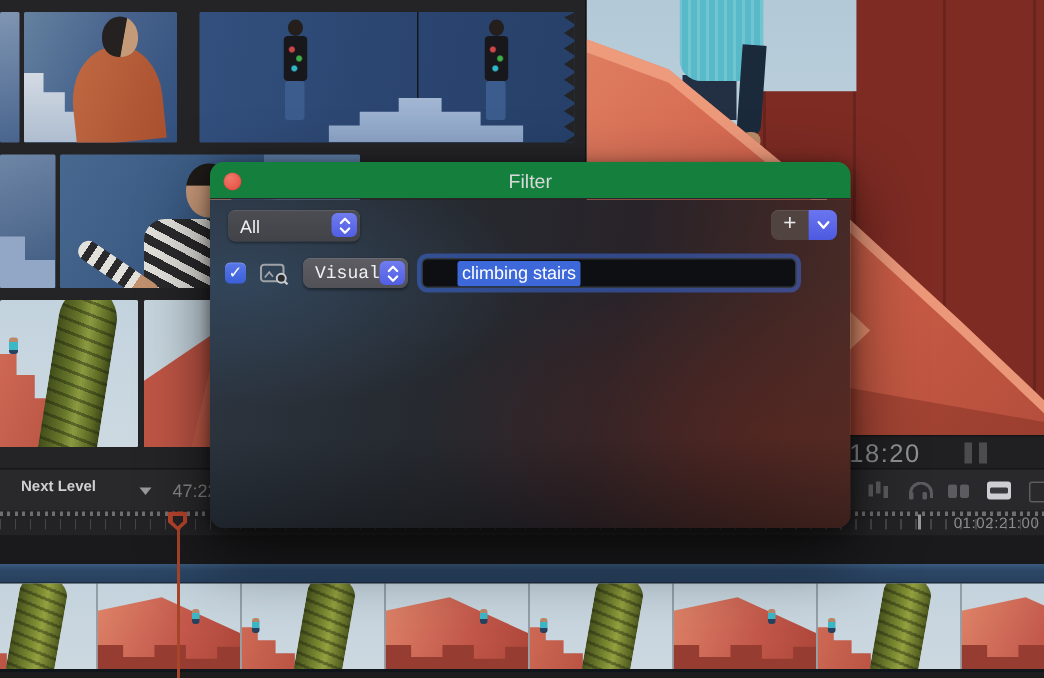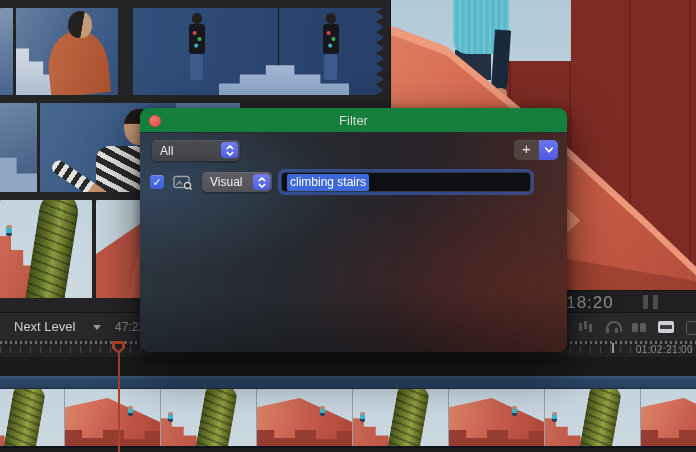--- a/index.html
+++ b/index.html
@@ -90,21 +90,21 @@
      clip-path:polygon(0 72%,40% 86%,100% 97%,100% 100%,0 100%);}
 
   
   #tcbar{position:absolute;left:390px;top:290px;width:306px;height:22px;background:#202022;border-top:1px solid #161618;}
   .tc-text{position:absolute;left:160px;top:2px;font-size:17px;color:#8f9193;letter-spacing:1px;}
   .pause-icon{position:absolute;left:253px;top:4px;width:15px;height:14px;
      background:linear-gradient(90deg,#4c4c4f 0 5px,rgba(0,0,0,0) 5px 10px,#4c4c4f 10px 15px);}
 
   
   #toolbar{position:absolute;left:0;top:312px;width:696px;height:28px;background:#29292b;border-top:1px solid #171719;}
-  .proj{position:absolute;left:14px;top:6px;font-size:13px;color:#d0d0d1;}
+  .proj{position:absolute;left:14px;top:6px;font-size:10px;color:#d0d0d1;font-weight:bold;}
   .proj-ch{position:absolute;left:93px;top:12px;width:0;height:0;border-left:4px solid transparent;border-right:4px solid transparent;border-top:5px solid #9a9a9c;}
   .dur{position:absolute;left:115px;top:7px;font-size:12px;color:#87878a;}
   #tb-icons{position:absolute;right:-6px;top:5px;display:flex;gap:10px;align-items:center;height:18px;}
   .tbi{width:17px;height:16px;position:relative;}
   .tbi::before,.tbi::after{content:"";position:absolute;}
   .marker-icon::before{left:3px;top:3px;width:11px;height:10px;background:#5c5c60;
      clip-path:polygon(0 0,100% 0,100% 100%,50% 70%,0 100%);}
   .audio-skim-icon::before{left:2px;top:4px;width:3px;height:8px;background:#5c5c60;
      box-shadow:5px -2px 0 #5c5c60,10px 1px 0 #5c5c60;}
   .headphones-icon::before{left:2px;top:2px;width:12px;height:9px;border:2px solid #5c5c60;border-bottom:none;border-radius:8px 8px 0 0;}
@@ -175,24 +175,24 @@
   #popup-all{position:absolute;left:12px;top:7px;width:88px;height:21px;background:linear-gradient(#4b4d53,#414349);}
   #add-group{position:absolute;right:9px;top:7px;height:20px;display:flex;}
   #add-plus{width:25px;height:20px;background:rgba(84,72,68,.88);border-radius:5px 0 0 5px;color:#e9e9eb;
      font-size:15px;text-align:center;line-height:18px;box-shadow:inset 0 .5px 0 rgba(255,255,255,.12);}
   #add-ch{width:19px;height:20px;border-radius:0 5px 5px 0;background:linear-gradient(#6a76ee,#4d5ae0);
      display:flex;align-items:center;justify-content:center;}
   #rule-row{position:absolute;left:10px;right:12px;top:38px;height:22px;display:flex;align-items:center;gap:9px;}
   #rule-check{width:14px;height:14px;border-radius:3.5px;background:linear-gradient(#5a79ea,#3a5fd8);
      color:#fff;font-size:11px;line-height:14px;text-align:center;box-shadow:inset 0 .5px 0 rgba(255,255,255,.3);flex:0 0 auto;}
   #rule-icon{width:20px;height:15px;flex:0 0 auto;}
-  #popup-visual{width:70px;height:20px;background:linear-gradient(#5d5d63,#515157);flex:0 0 auto;}
+  #popup-visual{width:70px;height:20px;background:linear-gradient(#5d5d63,#515157);flex:0 0 auto;font-family:Liberation Mono, monospace;}
   #rule-input{flex:1;margin-right:24px;height:20px;background:#0d0f13;border-radius:4px;border:1px solid #323842;
      box-shadow:0 0 0 3px rgba(58,104,216,.55);padding:0 5px;display:flex;align-items:center;overflow:hidden;}
-  .sel-text{background:#3d68da;color:#fff;font-size:12px;padding:1.5px 3px;border-radius:2px;white-space:nowrap;}
+  .sel-text{background:#3d68da;color:#fff;font-size:12px;padding:1.5px 3px;border-radius:2px;white-space:nowrap;margin-left:18px;}
   #nsc-btn{position:absolute;left:238px;top:197px;width:174px;height:17px;border-radius:4px;
      background:linear-gradient(#56565b,#4a4a4f);box-shadow:inset 0 .5px 0 rgba(255,255,255,.14),0 1px 2px rgba(0,0,0,.4);
      color:#e4e4e6;font-size:11.5px;text-align:center;line-height:17px;}
 </style>
 </head>
 <body>
 
 <div class="stage">
 
   <div id="browser">

